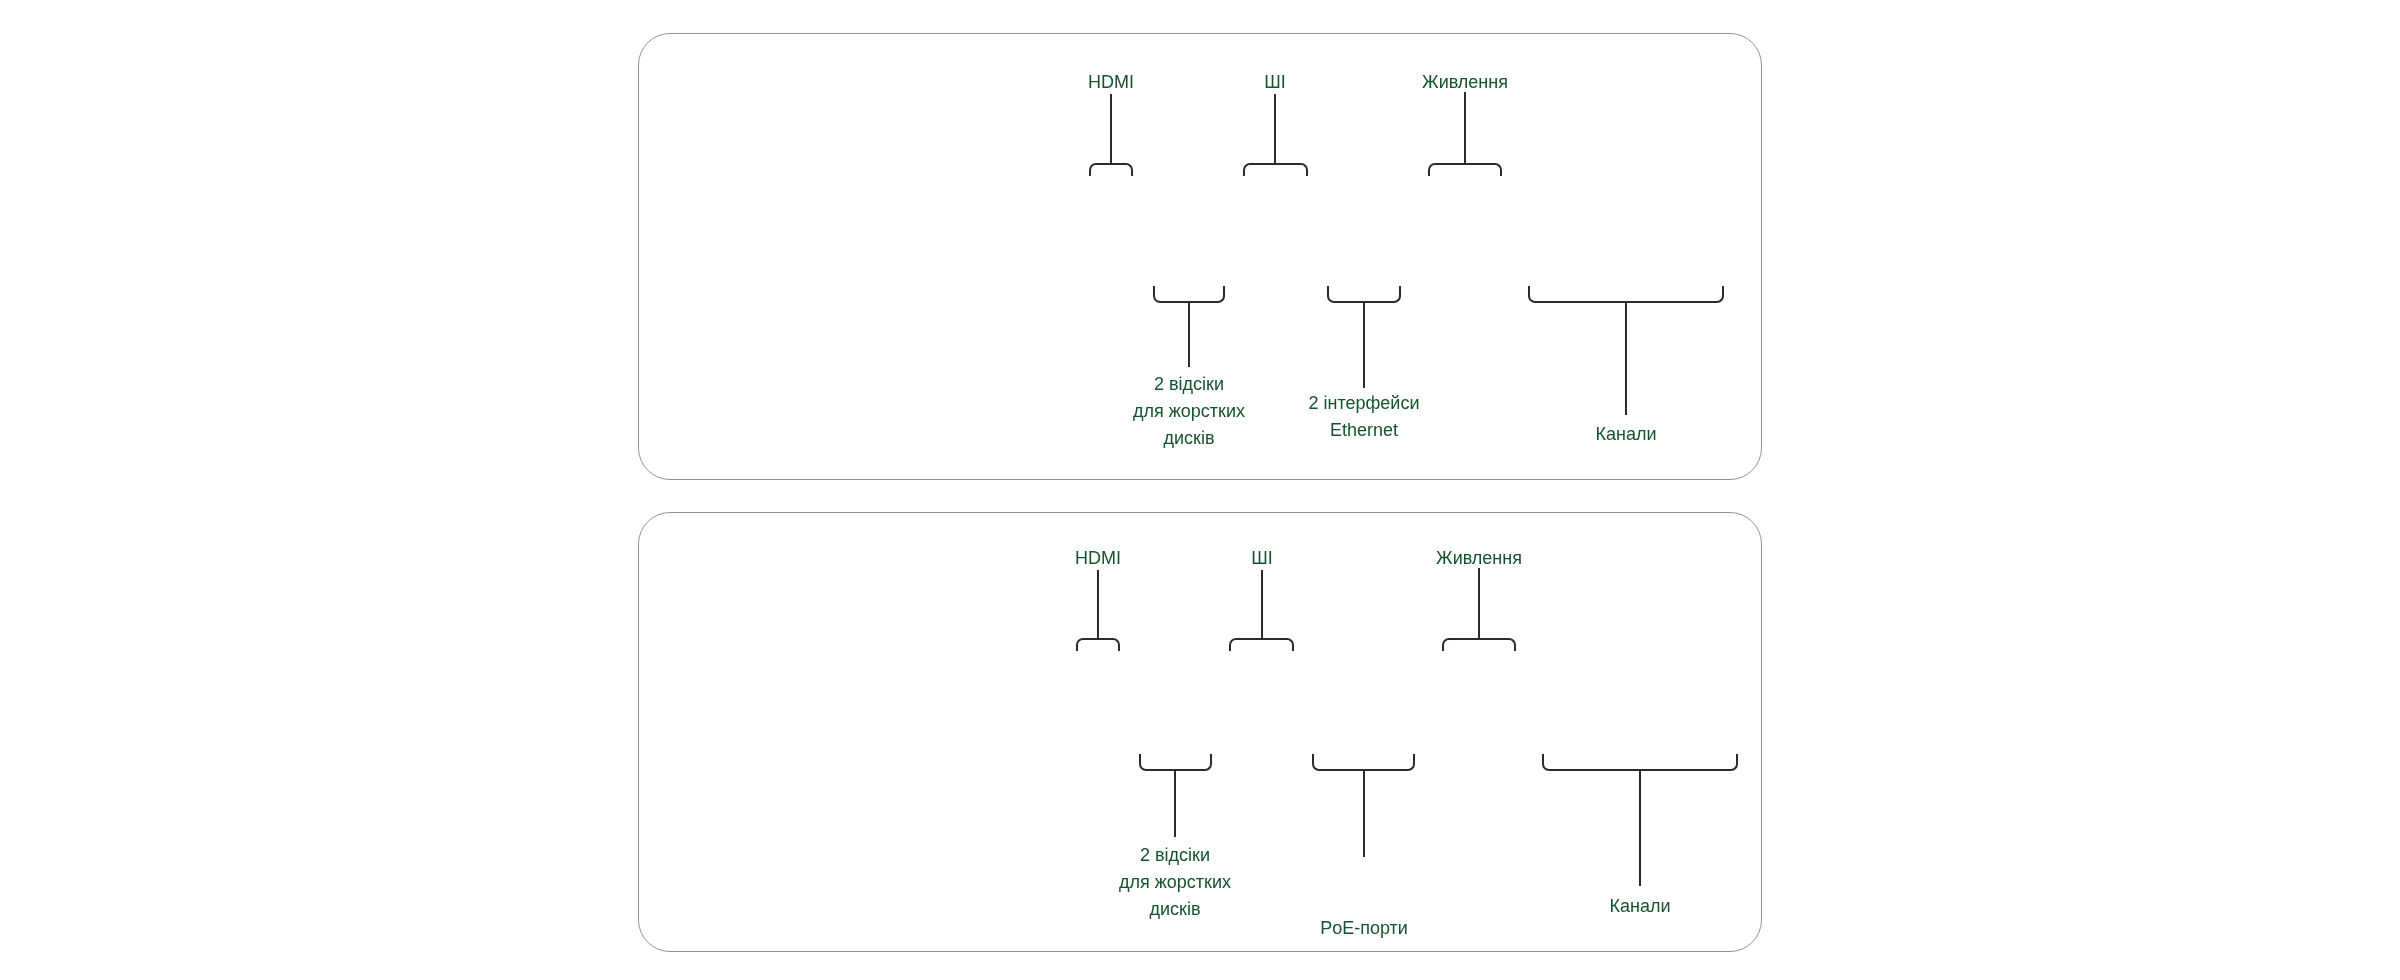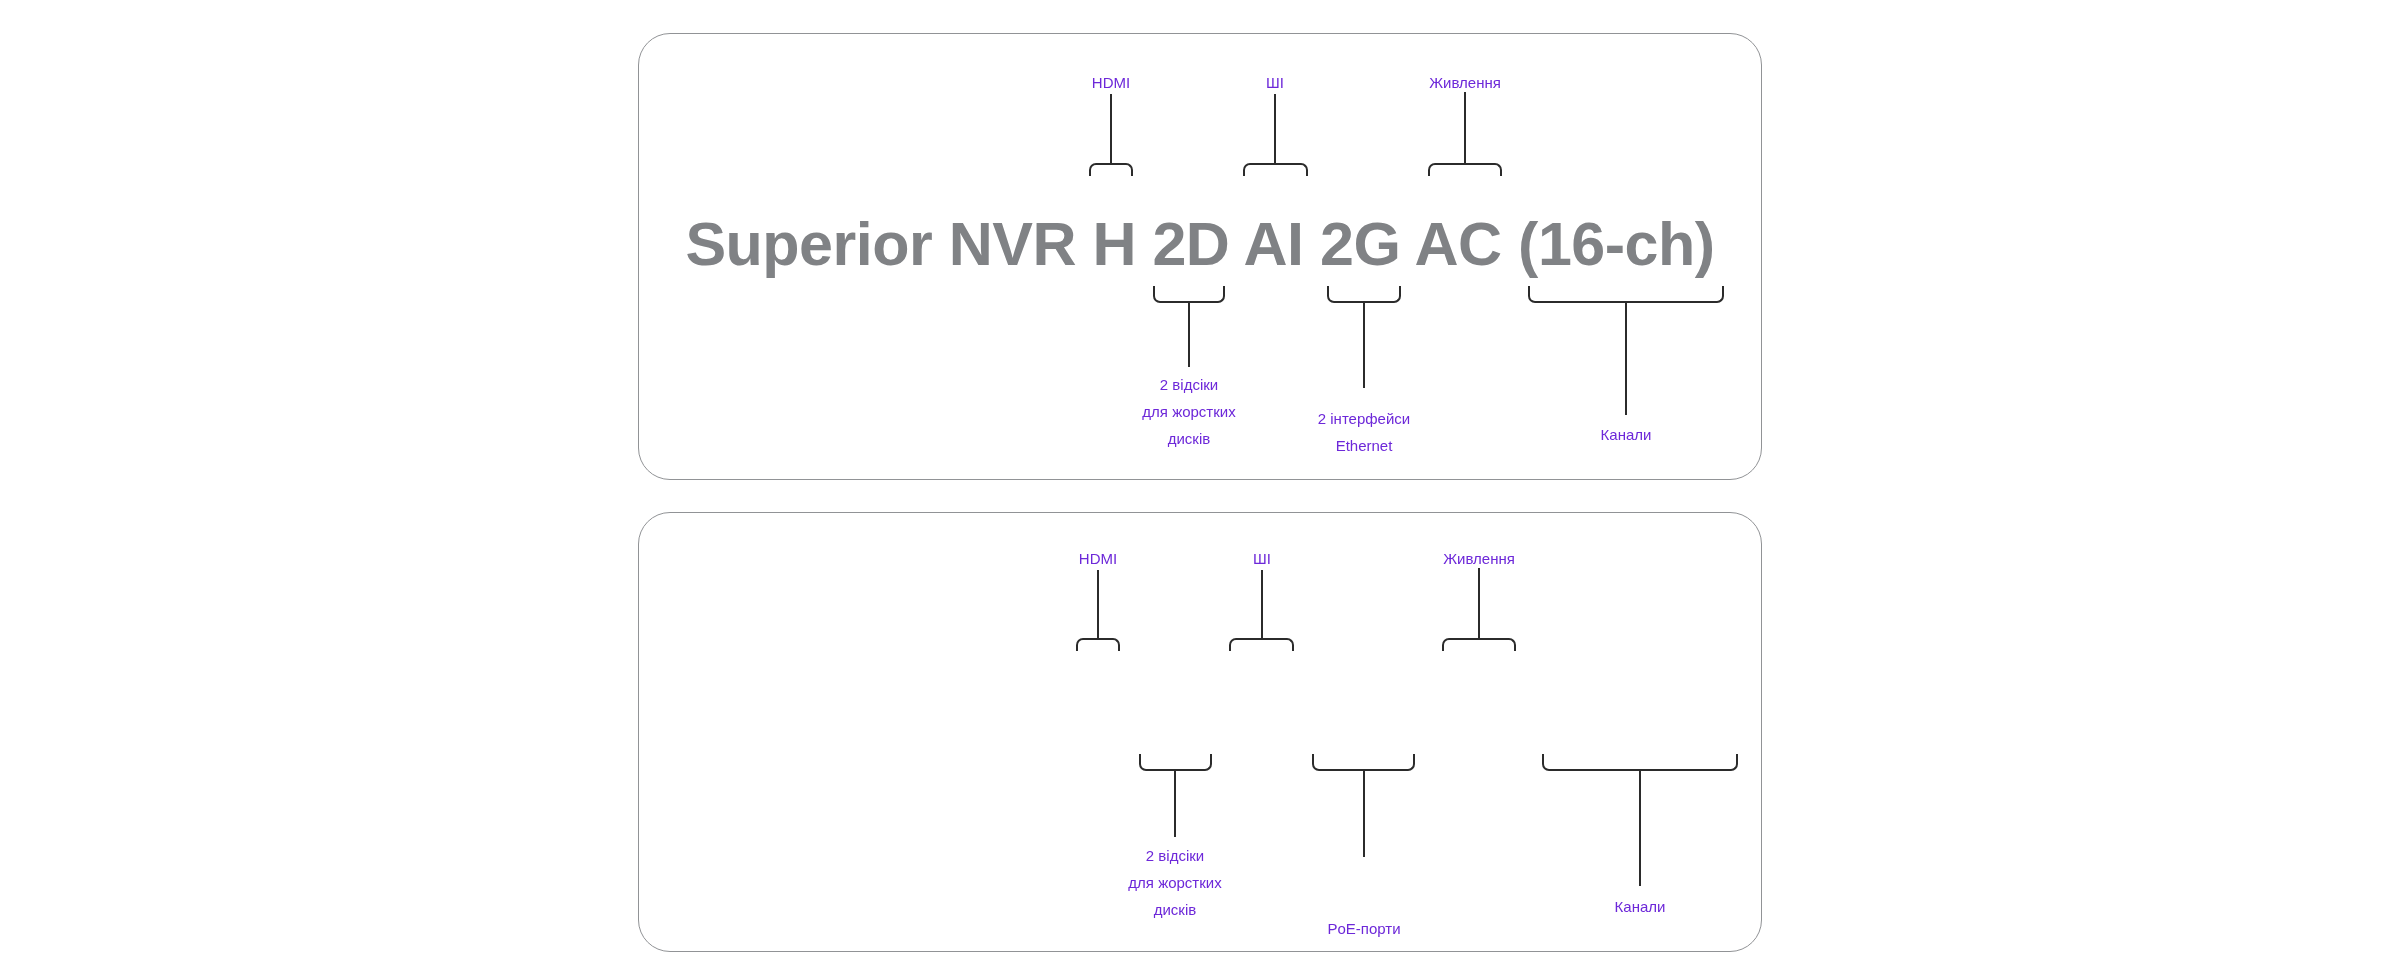--- a/index.html
+++ b/index.html
@@ -13,21 +13,21 @@
   .panel{
     position:absolute;left:638px;width:1124px;
     border:1.5px solid #919396;border-radius:32px;
     background:#ffffff;box-sizing:border-box;
   }
   #panel-1{top:33px;height:447px;}
   #panel-2{top:512px;height:440px;}
 
   .toplabel,.botlabel{
     position:absolute;transform:translateX(-50%);
-    font-size:15px;color:#6d28d9;line-height:27px;
+    font-size:18px;color:#14532d;line-height:27px;
     text-align:center;white-space:pre-line;
   }
   .toplabel{white-space:nowrap;}
 
   .stem{
     position:absolute;width:2px;background:#2b2b2b;
   }
   .bracket-top{
     position:absolute;height:13px;box-sizing:border-box;
     border:2px solid #2b2b2b;border-bottom:none;
@@ -57,34 +57,33 @@
     <div class="toplabel" style="left:826px;top:35px;">Живлення</div>
 
     <div class="stem" style="left:471px;top:60px;height:69px;"></div>
     <div class="stem" style="left:635px;top:60px;height:69px;"></div>
     <div class="stem" style="left:825px;top:58px;height:71px;"></div>
 
     <div class="bracket-top" style="left:450px;top:129px;width:44px;"></div>
     <div class="bracket-top" style="left:604px;top:129px;width:65px;"></div>
     <div class="bracket-top" style="left:789px;top:129px;width:74px;"></div>
 
-    <div class="title" style="top:168px;">Superior NVR H 2D AI 2G AC (16-ch)</div>
 
     <div class="bracket-bottom" style="left:514px;top:252px;width:72px;"></div>
     <div class="bracket-bottom" style="left:688px;top:252px;width:74px;"></div>
     <div class="bracket-bottom" style="left:889px;top:252px;width:196px;"></div>
 
     <div class="stem" style="left:549px;top:269px;height:64px;"></div>
     <div class="stem" style="left:724px;top:269px;height:85px;"></div>
     <div class="stem" style="left:986px;top:269px;height:112px;"></div>
 
     <div class="botlabel" style="left:550px;top:337px;">2 відсіки
 для жорстких
 дисків</div>
-    <div class="botlabel" style="left:725px;top:371px;">2 інтерфейси
+    <div class="botlabel" style="left:725px;top:356px;">2 інтерфейси
 Ethernet</div>
     <div class="botlabel" style="left:987px;top:387px;">Канали</div>
   </section>
 
   <section class="panel" id="panel-2">
 
     <div class="toplabel" style="left:459px;top:32px;">HDMI</div>
     <div class="toplabel" style="left:623px;top:32px;">ШІ</div>
     <div class="toplabel" style="left:840px;top:32px;">Живлення</div>
 

